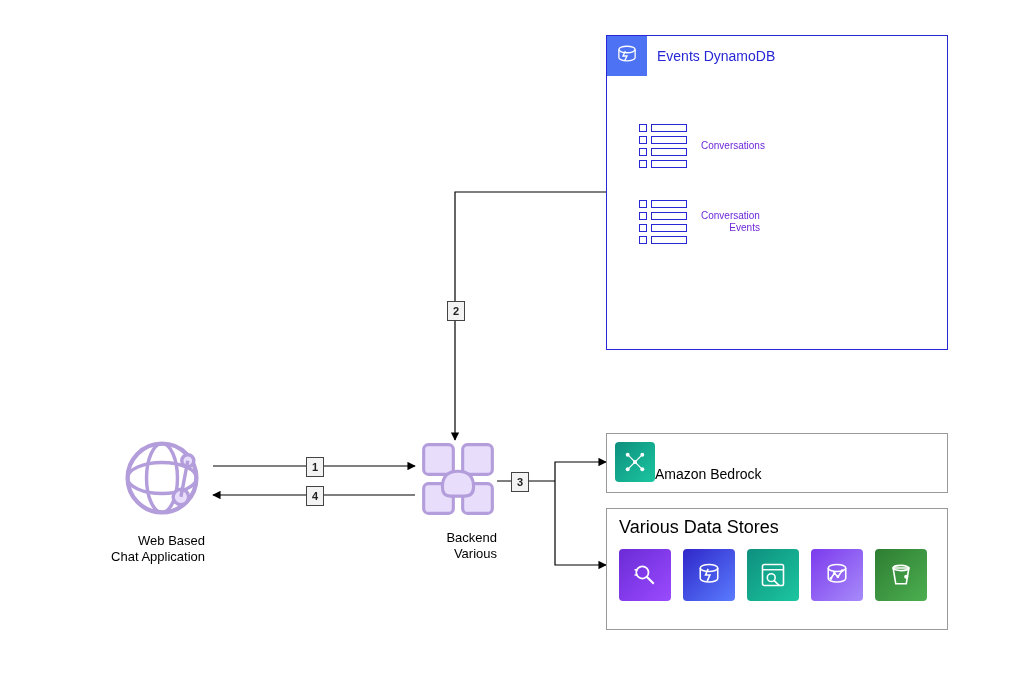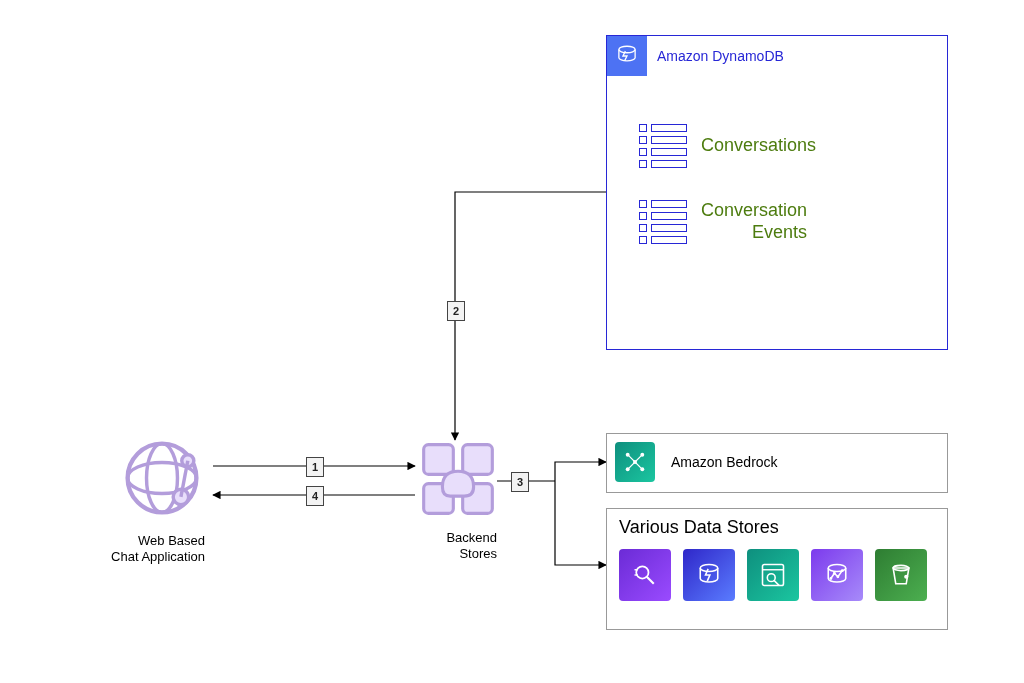--- a/index.html
+++ b/index.html
@@ -54,22 +54,22 @@
   }
   .service-box {
     position: absolute;
     border: 1px solid #999;
   }
   .service-header {
     position: absolute;
     top: 8px;
     left: 8px;
     display: flex;
-    align-items: center;
-    gap: 16px;
+    align-items: flex-end;
+    gap: 0;
   }
   .service-header .icon-box {
     width: 40px;
     height: 40px;
     display: flex;
     align-items: center;
     justify-content: center;
     border-radius: 4px;
   }
   .service-header .title {
@@ -97,22 +97,22 @@
     display: flex;
     flex-direction: column;
     gap: 4px;
   }
   .table-icon .cell {
     height: 8px;
     border: 1.5px solid #2727d6;
     box-sizing: border-box;
   }
   .table-label {
-    font-size: 18px;
-    color: #4d7c0f;
+    font-size: 10px;
+    color: #6d28d9;
     line-height: 1.2;
   }
   .step-badge {
     position: absolute;
     width: 16px;
     height: 18px;
     border: 1px solid #444;
     background: #f3f3f3;
     font-size: 11px;
     font-weight: 600;
@@ -190,33 +190,33 @@
 </div>
 
 <div class="node" style="left:417px; top:440px; width:80px;">
   <svg width="78" height="78" viewBox="0 0 100 100">
     <rect x="6" y="6" width="38" height="38" rx="6" fill="#e8defb" stroke="#b39ddb" stroke-width="4"></rect>
     <rect x="56" y="6" width="38" height="38" rx="6" fill="#e8defb" stroke="#b39ddb" stroke-width="4"></rect>
     <rect x="6" y="56" width="38" height="38" rx="6" fill="#e8defb" stroke="#b39ddb" stroke-width="4"></rect>
     <rect x="56" y="56" width="38" height="38" rx="6" fill="#e8defb" stroke="#b39ddb" stroke-width="4"></rect>
     <path d="M30 60 q0 -20 20 -20 q20 0 20 20 q0 12 -12 12 h-18 q-10 0 -10 -12 z" fill="#e8defb" stroke="#b39ddb" stroke-width="4"></path>
   </svg>
-  <div class="node-label">Backend Stores</div>
+  <div class="node-label">Backend Various</div>
 </div>
 
 <div class="group-box dynamodb-group" style="left:606px; top:35px; width:340px; height:313px;">
   <div class="group-header">
     <div class="icon-box" style="background:#4d72f3;">
       <svg width="26" height="26" viewBox="0 0 32 32">
         <ellipse cx="16" cy="8" rx="10" ry="4" fill="none" stroke="#fff" stroke-width="1.6"></ellipse>
         <path d="M6 8 v10 a10 4 0 0 0 20 0 V8" fill="none" stroke="#fff" stroke-width="1.6"></path>
         <polyline points="14,10 11,16 16,16 13,22" fill="none" stroke="#fff" stroke-width="1.6"></polyline>
       </svg>
     </div>
-    <div class="title">Amazon DynamoDB</div>
+    <div class="title">Events DynamoDB</div>
   </div>
 
   <div class="table-item" style="left:32px; top:88px;">
     <div class="table-icon">
       <div class="col-small">
           <div class="cell"></div>
           <div class="cell"></div>
           <div class="cell"></div>
           <div class="cell"></div>
         </div>

